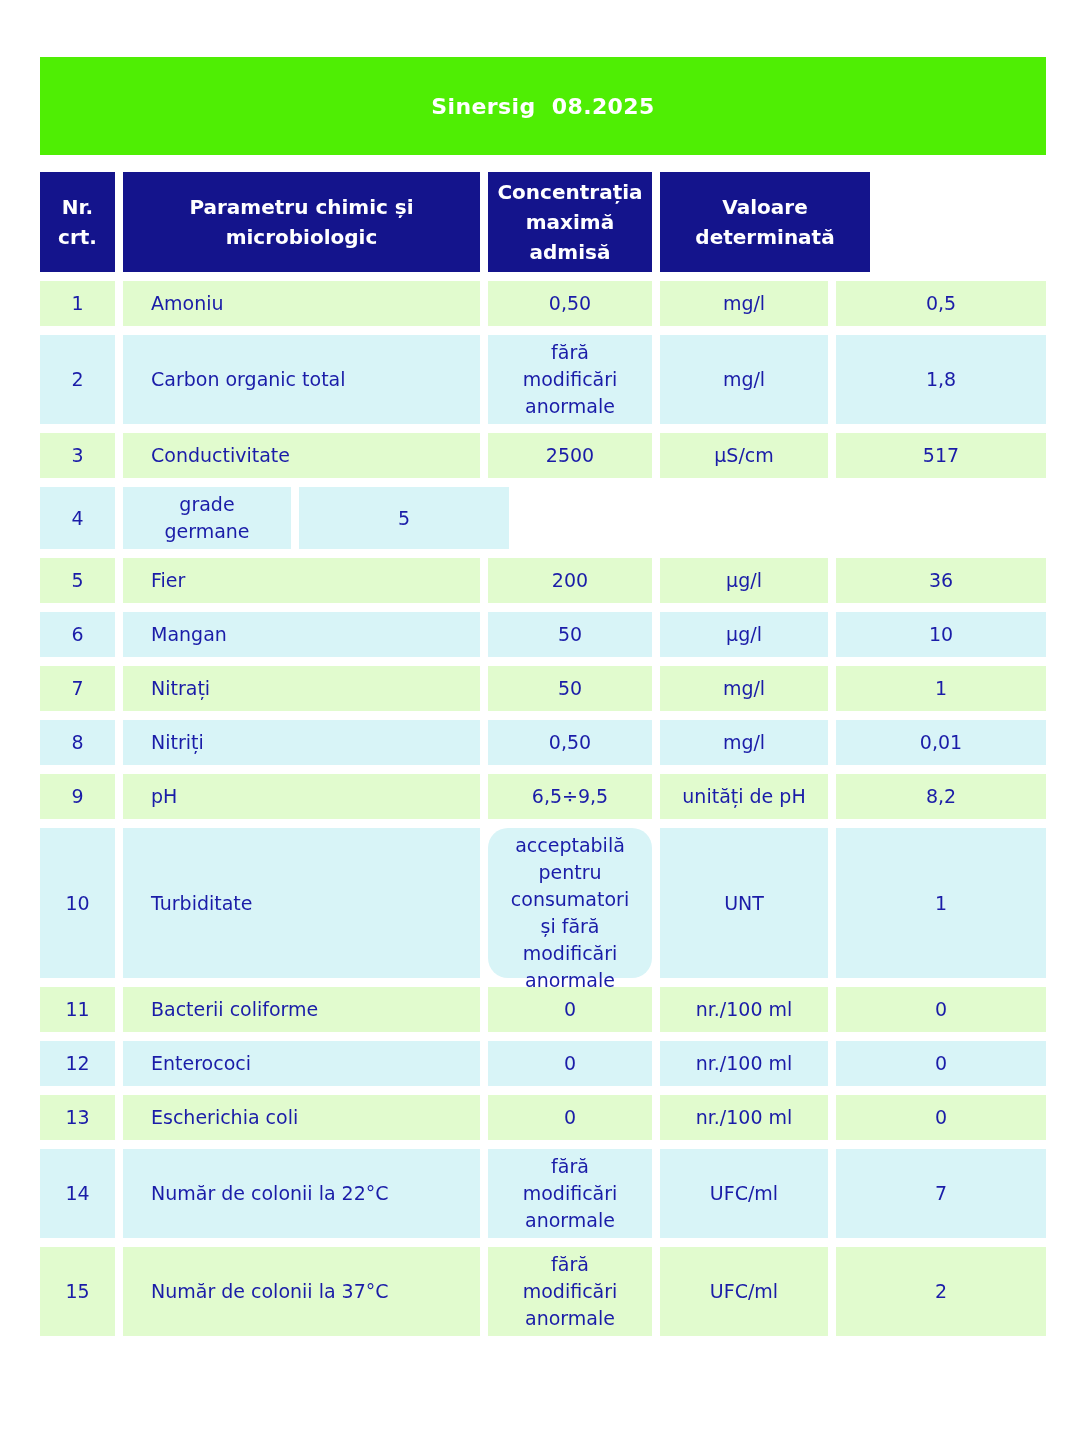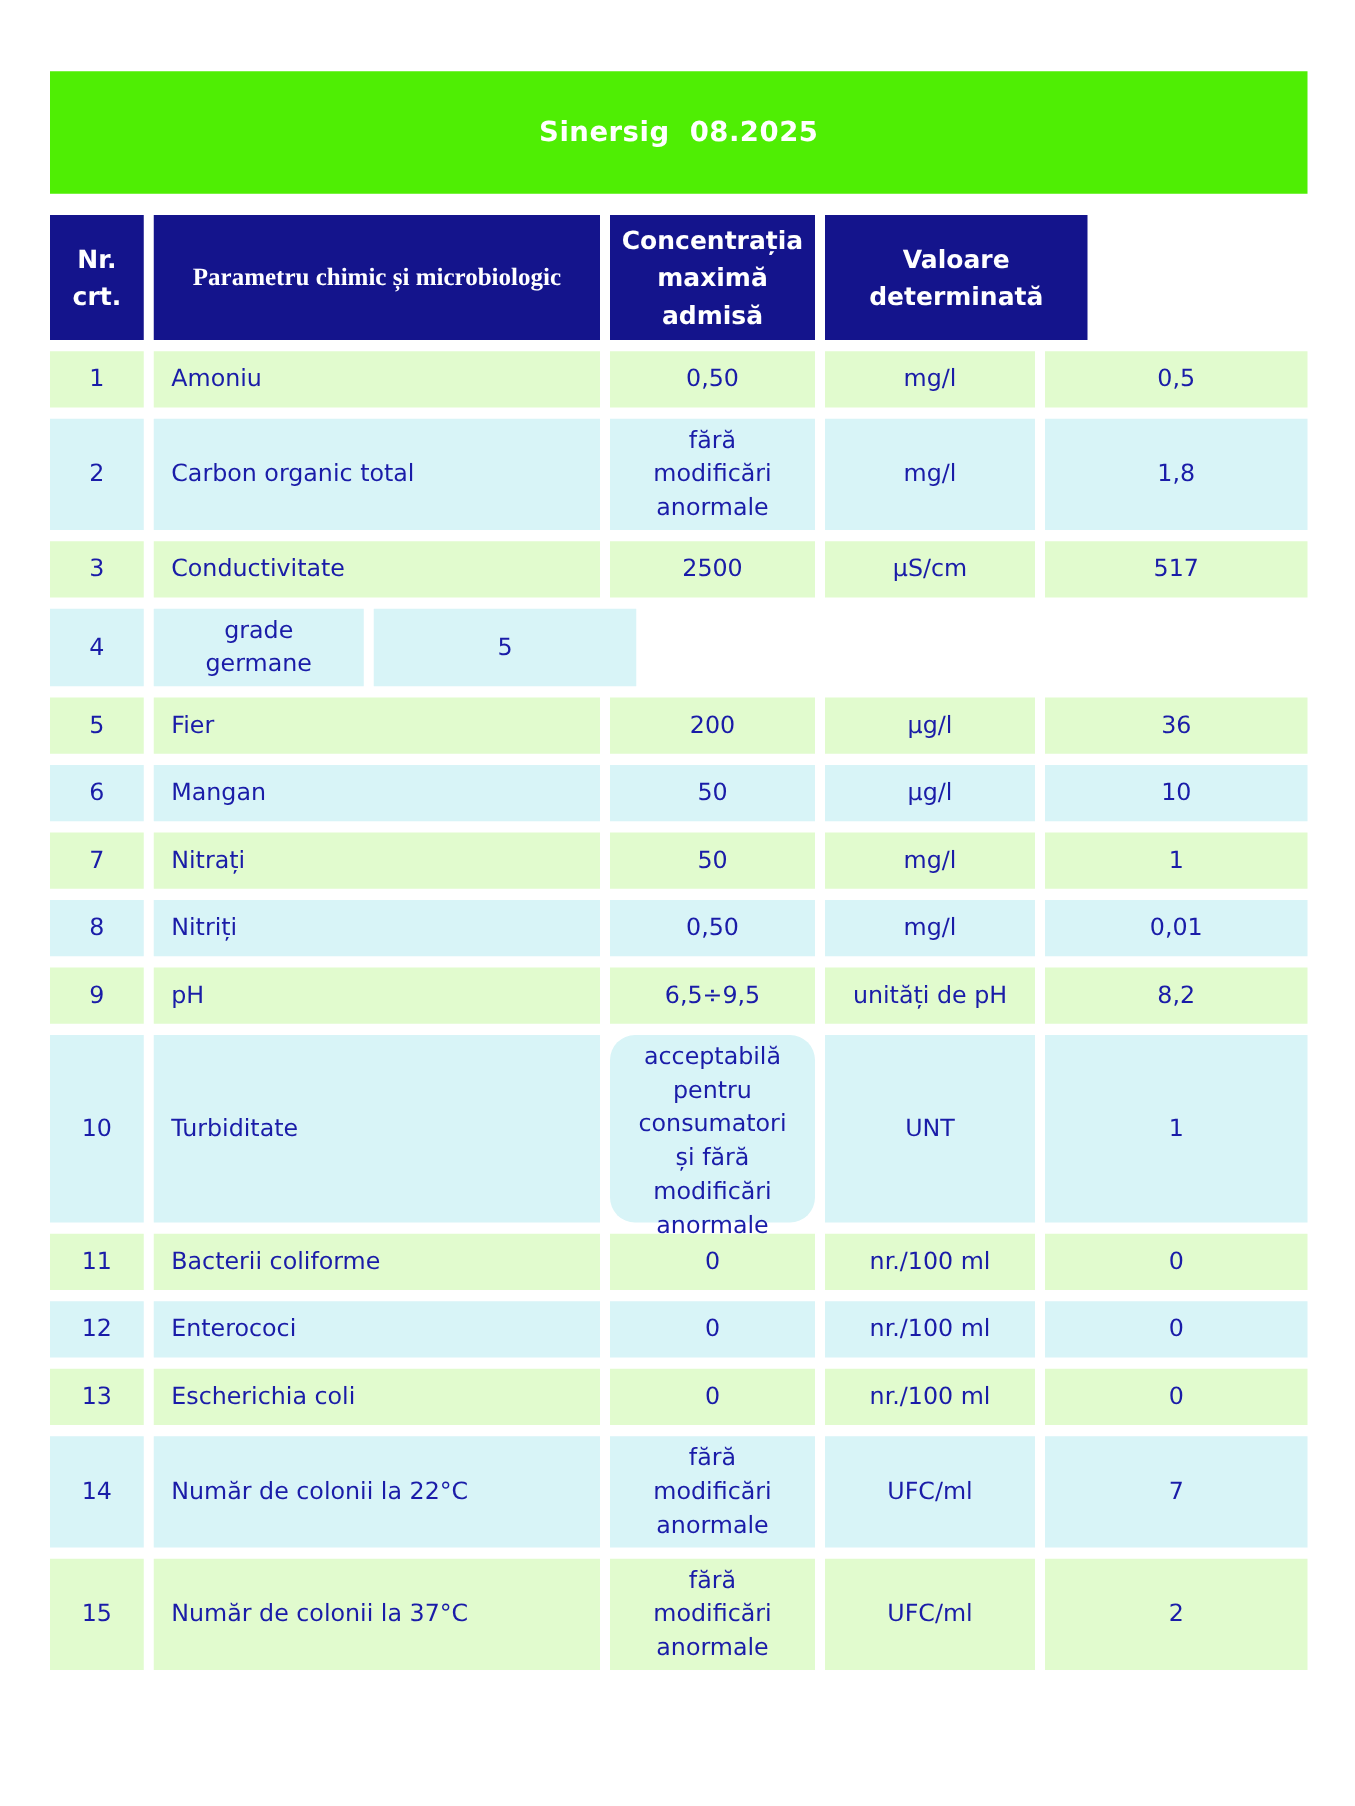--- a/index.html
+++ b/index.html
@@ -46,42 +46,42 @@
     display:flex;align-items:center;justify-content:center;
     text-align:center;
   }
   
   .c-num{width:75px;flex:0 0 75px;}
   .c-param{width:357px;flex:0 0 357px;}
   .c-conc{width:164px;flex:0 0 164px;}
   .c-um{width:168px;flex:0 0 168px;}
   .c-val{width:210px;flex:0 0 210px;}
   .h-cell.c-num{padding:0 6px;}
-  .h-cell.c-param{padding:0 24px;font-family:Liberation Serif, serif;}
+  .h-cell.c-param{padding:0 24px;}
   .h-cell.c-conc{padding:0 16px;}
   .h-cell.c-val{padding:0 30px;}
 
   .t-body{width:1006px;}
   .row{
     display:flex;gap:8px;
     margin-bottom:9px;
   }
   .cell{
     min-height:45px;
     display:flex;align-items:center;justify-content:center;
     text-align:center;
     color:var(--c-text);
     font-size:19px;line-height:27px;
     padding:4px 8px;
   }
   .row:nth-child(odd) .cell{background:var(--c-row-green);}
   .row:nth-child(even) .cell{background:var(--c-row-blue);}
   .cell.c-param{
     justify-content:flex-start;text-align:center;
-    padding-left:14px;padding-right:8px;
+    padding-left:28px;padding-right:8px;
   }
   .cell.c-conc{padding-left:16px;padding-right:16px;}
   .cell.c-um{padding-left:14px;padding-right:14px;}
   
   .row:nth-child(10){height:150px;}
   .row:nth-child(10) .cell{height:150px;}
   .row:nth-child(10) .cell.c-conc{align-items:flex-start;overflow:visible;border-radius:20px;}
 </style>
 </head>
 <body>

